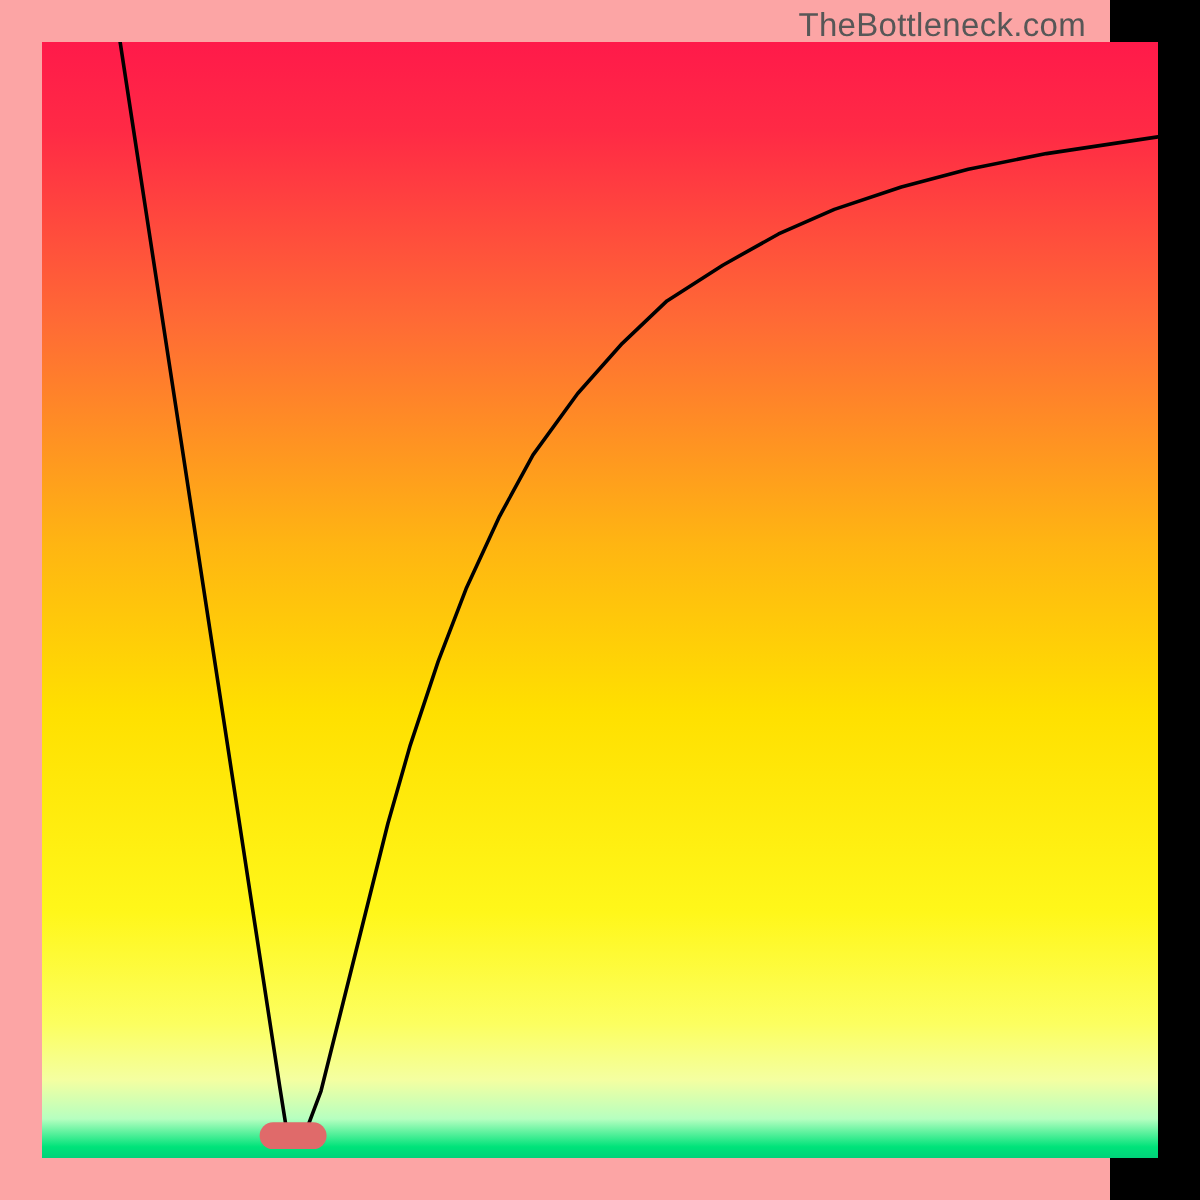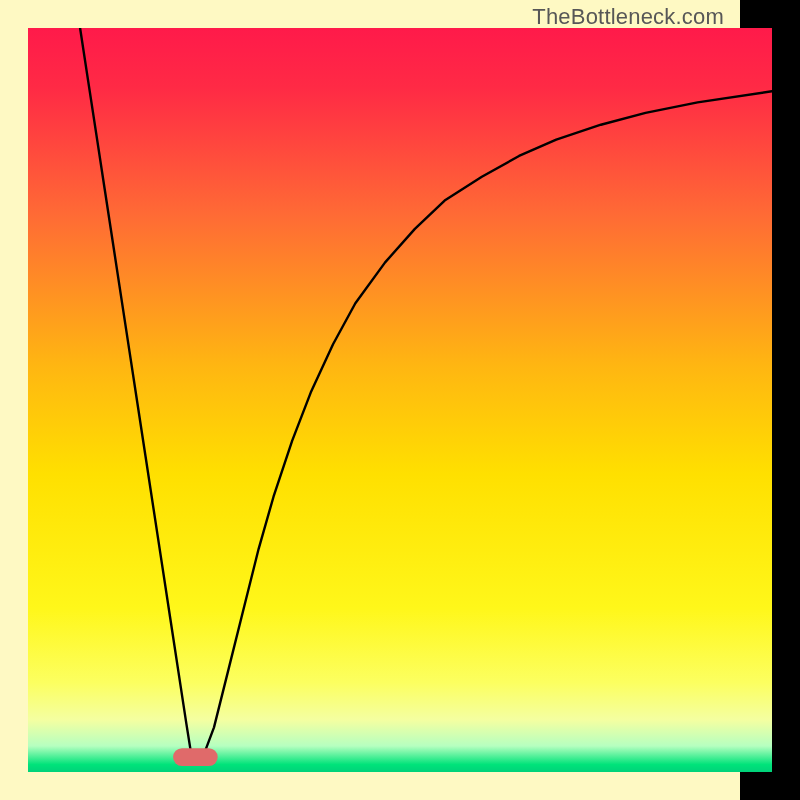--- a/index.html
+++ b/index.html
@@ -7,21 +7,21 @@
     padding: 0;
     width: 800px;
     height: 800px;
     overflow: hidden;
     background: #000;
   }
   .frame {
     position: relative;
     width: 740px;
     height: 800px;
-    background: #fef9c3;
+    background: #fca5a5;
   }
   .plot-area {
     position: absolute;
     left: 28px;
     top: 28px;
     width: 744px;
     height: 744px;
     overflow: hidden;
   }
   .watermark {

